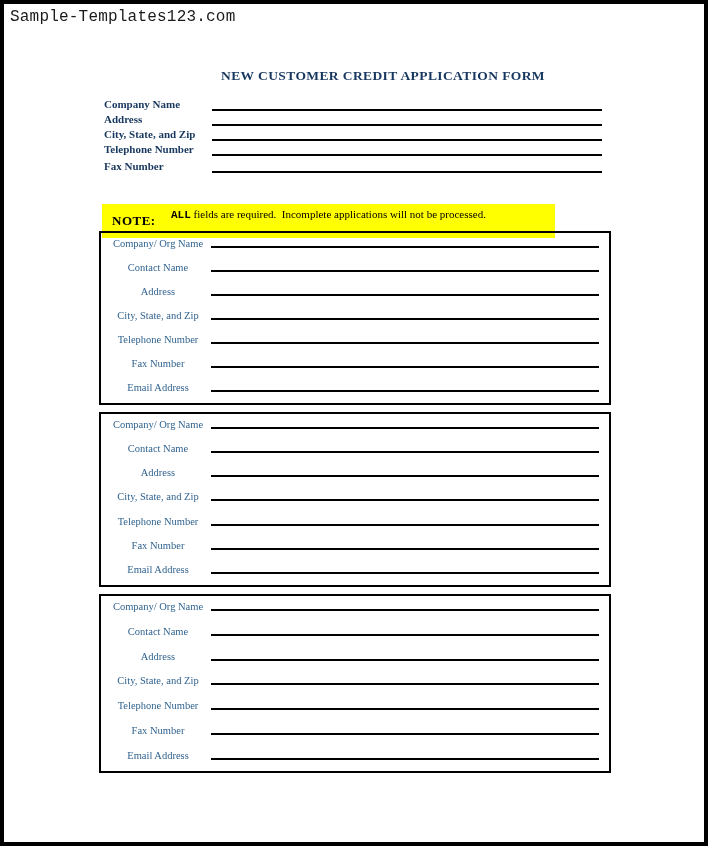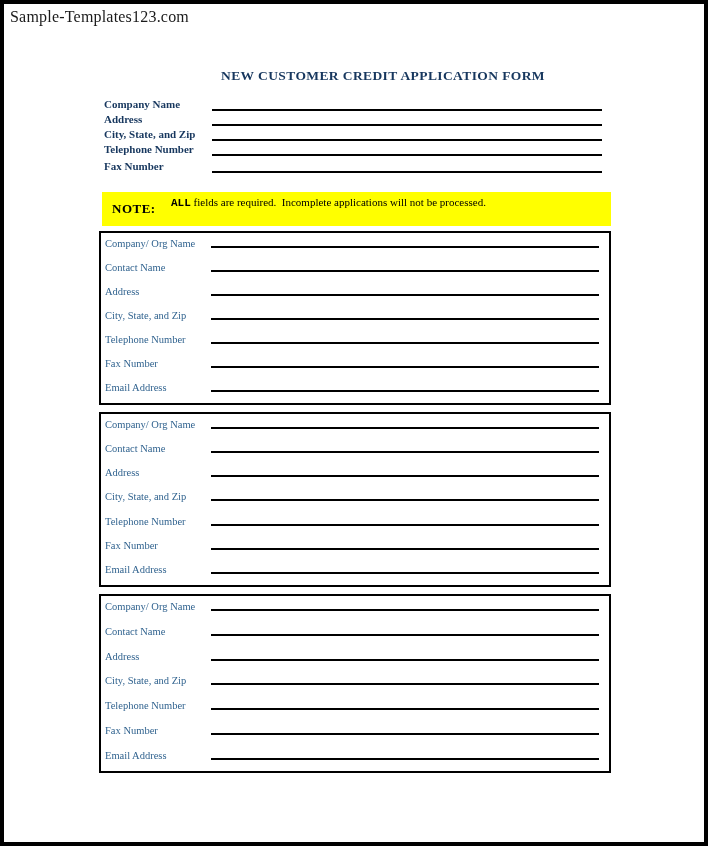--- a/index.html
+++ b/index.html
@@ -7,21 +7,21 @@
     position:relative;
     width:708px;height:846px;
     background:#ffffff;
     border:4px solid #000;
     box-sizing:border-box;
     font-family:"Liberation Serif","DejaVu Serif",serif;
     overflow:hidden;
   }
   .watermark{
     position:absolute;top:4px;left:6px;
-    font-family:Liberation Serif, serif;
+    font-family:Liberation Mono, monospace;
     font-size:16px;color:#1a1a1a;letter-spacing:0.2px;
   }
   .title{
     position:absolute;top:64px;left:1px;width:100%;
     text-align:center;
     font-weight:bold;font-size:13.5px;letter-spacing:0.4px;
     color:var(--heading-navy,#17375E);
     padding-left:28px;
   }
   
@@ -36,21 +36,21 @@
     width:108px;flex:none;
     font-weight:bold;font-size:11px;line-height:13px;
     color:var(--heading-navy,#17375E);
   }
   .fill-line{
     flex:1;height:9px;
     border-bottom:2px solid var(--line-black,#000);
   }
   
   .note-bar{
-    position:absolute;left:98px;top:188px;width:509px;height:34px;
+    position:absolute;left:98px;top:200px;width:453px;height:34px;
     background:var(--note-yellow,#FFFF00);
     box-sizing:border-box;
   }
   .note-label{
     position:absolute;left:10px;top:9px;
     font-weight:bold;font-size:13px;color:#000;letter-spacing:0.5px;
   }
   .note-text{
     position:absolute;left:69px;top:4px;right:4px;
     font-size:11px;line-height:13.5px;color:#000;
@@ -69,20 +69,21 @@
   .ref-block-1{top:227px;height:174px;}
   .ref-block-2{top:408px;height:175px;}
   .ref-block-3{top:590px;height:179px;}
   .ref-row{
     display:flex;align-items:flex-start;height:15px;
   }
   .ref-label{
     width:106px;flex:none;padding-left:2px;
     font-size:10.5px;line-height:13px;font-weight:normal;
     color:var(--label-blue,#31638F);
+    text-align:center;
   }
 </style>
 </head>
 <body>
 
 <div class="page">
 
   <div class="watermark">Sample-Templates123.com</div>
 
   <div class="title">NEW CUSTOMER CREDIT APPLICATION FORM</div>

